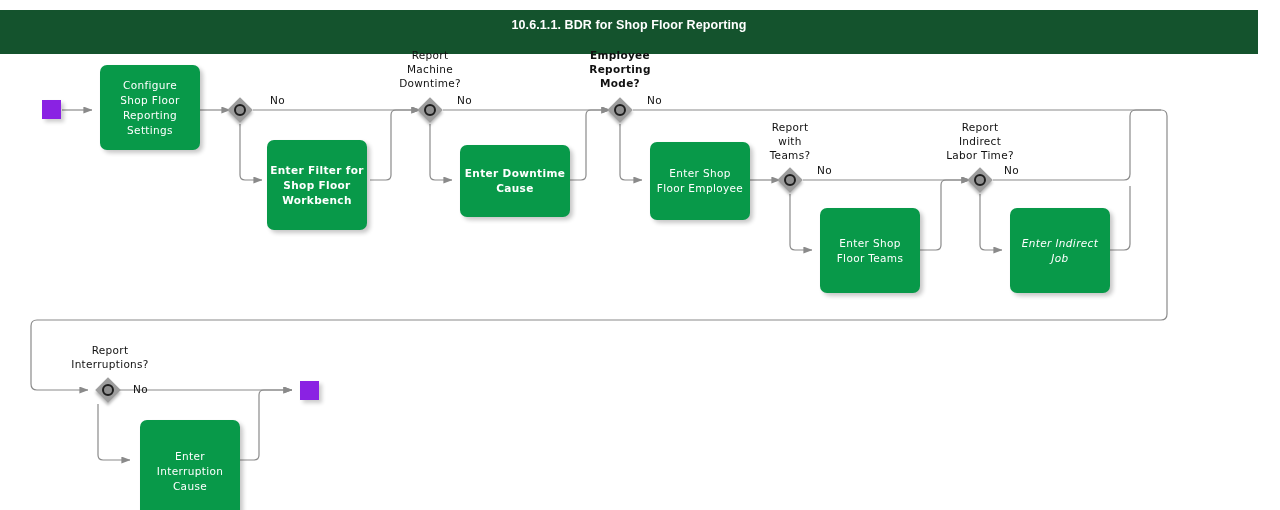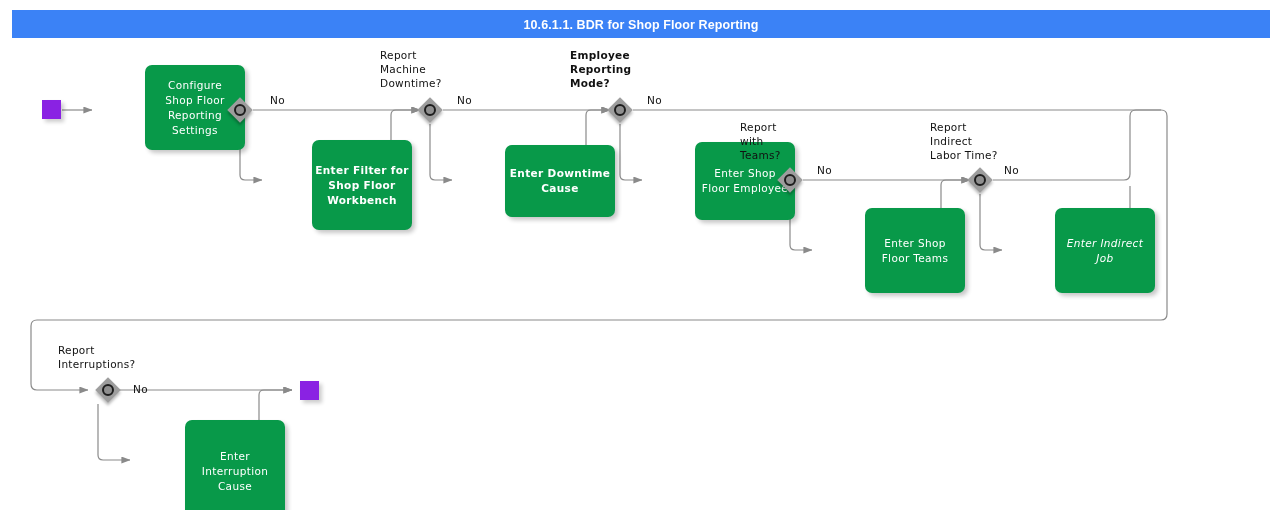--- a/index.html
+++ b/index.html
@@ -14,25 +14,25 @@
   #canvas {
     position: relative;
     width: 1280px;
     height: 510px;
     background: #ffffff;
     overflow: hidden;
   }
   
   #title-bar {
     position: absolute;
-    left: 12px;
+    left: 0;
     top: 10px;
     width: 1258px;
-    height: 28px;
-    background: #3b82f6;
+    height: 44px;
+    background: #14532d;
     box-sizing: border-box;
   }
   #title-text {
     position: absolute;
     left: 0;
     right: 0;
     top: 0;
     height: 30px;
     line-height: 30px;
     text-align: center;
@@ -55,21 +55,20 @@
   
   .task {
     position: absolute;
     background: #089949;
     border-radius: 7px;
     box-shadow: 3px 3px 4px rgba(0,0,0,0.22);
     display: flex;
     align-items: center;
     justify-content: center;
     box-sizing: border-box;
-    margin-left: 45px;
   }
   .task-label {
     color: #ffffff;
     font-family: "DejaVu Sans", sans-serif;
     font-size: 10.5px;
     line-height: 15px;
     text-align: center;
     white-space: pre-line;
     letter-spacing: 0.35px;
   }
@@ -100,21 +99,21 @@
     background: #8f8f8f;
     box-sizing: border-box;
   }
   
   .gw-caption {
     position: absolute;
     color: #111111;
     font-family: "DejaVu Sans", sans-serif;
     font-size: 10.5px;
     line-height: 14px;
-    text-align: left;
+    text-align: center;
     white-space: pre-line;
     letter-spacing: 0.3px;
   }
   
   .edge-label {
     position: absolute;
     color: #111111;
     font-family: "DejaVu Sans", sans-serif;
     font-size: 10.5px;
     line-height: 13px;

